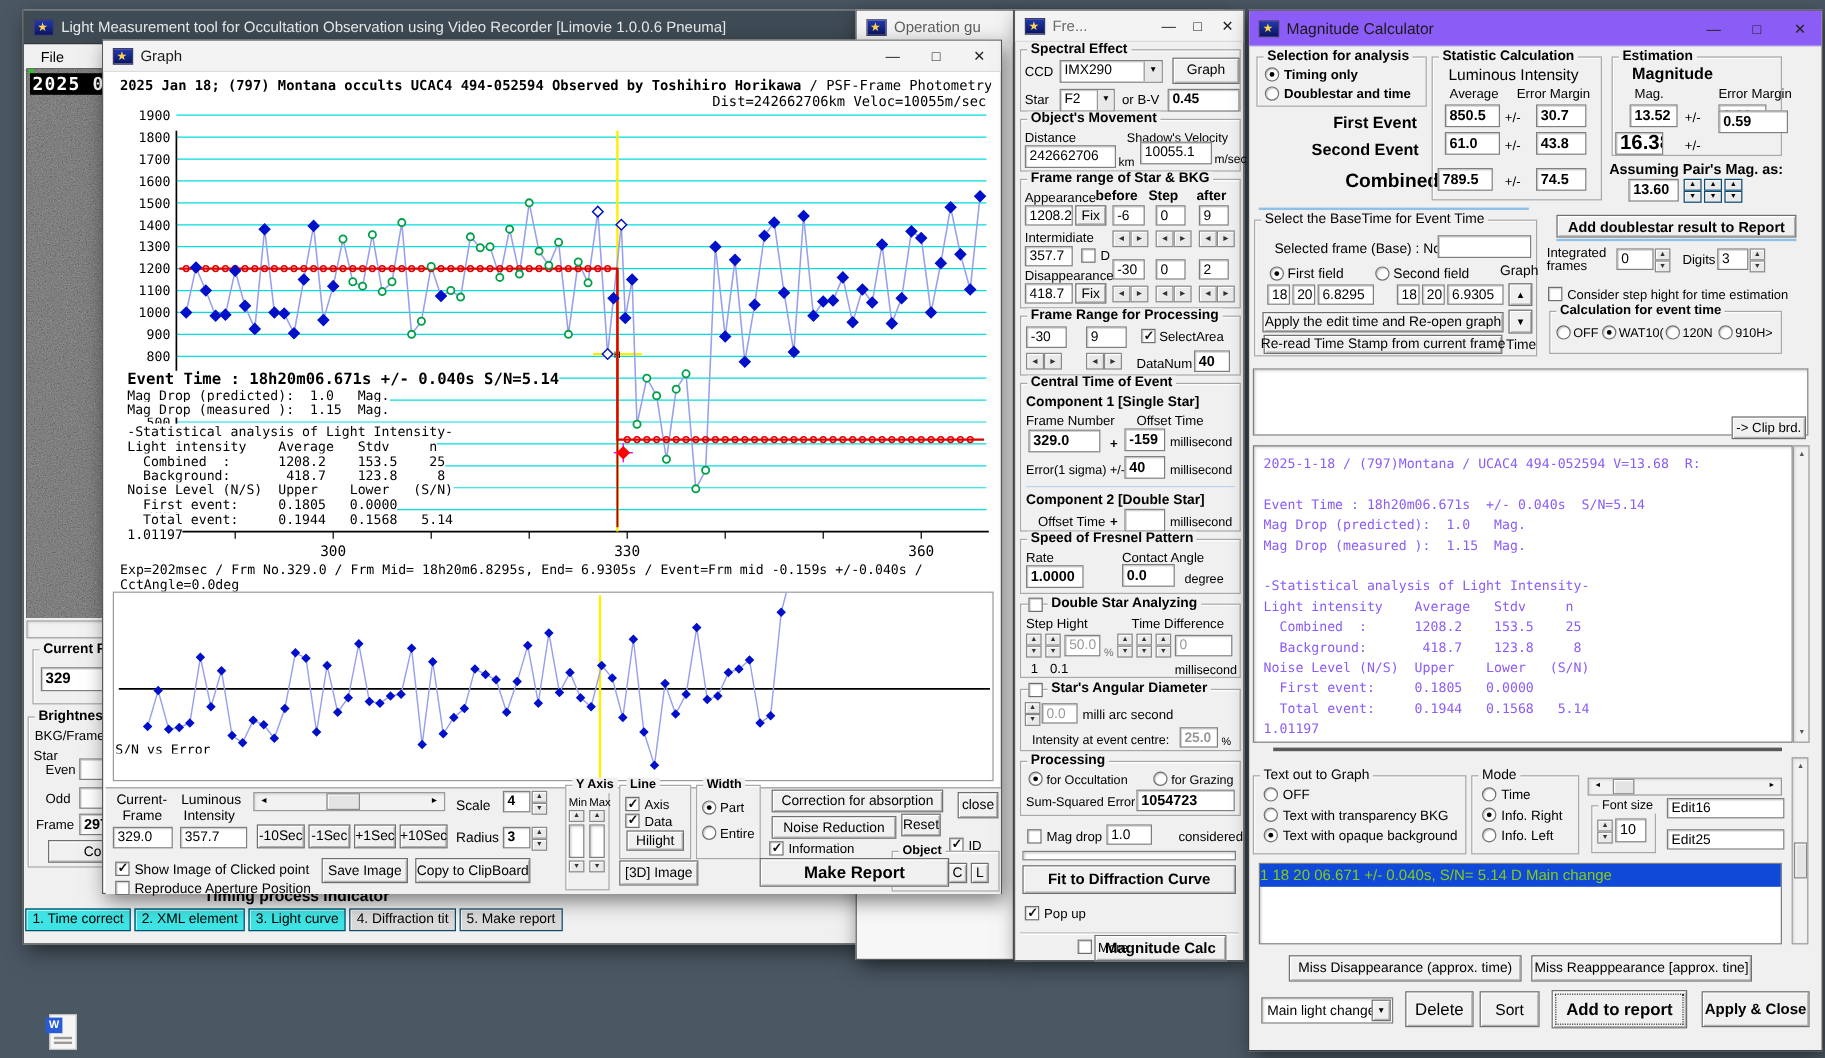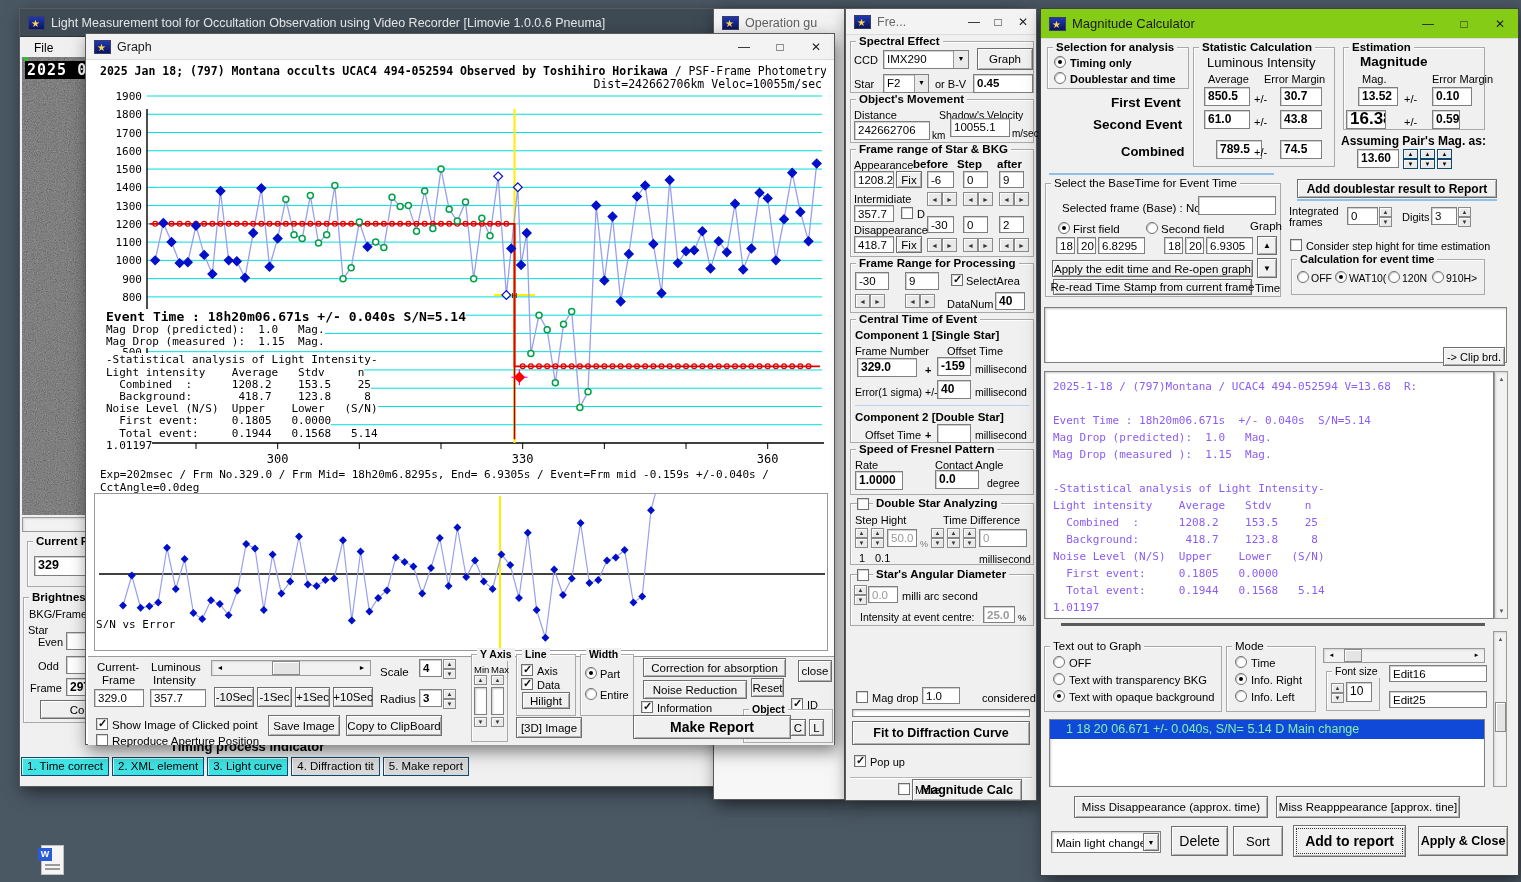--- a/index.html
+++ b/index.html
@@ -693,83 +693,92 @@
         <span>▲</span>
         <span>▼</span>
       </span>
     <div class="inp gray n" style="left:17px;top:11px;width:30px;height:17px">0.0</div>
     <span class="lbl" style="left:51px;top:15px">milli arc second</span>
     <span class="lbl" style="left:9px;top:36px;font-size:10.5px">Intensity at event centre:</span>
     <div class="inp gray" style="left:132px;top:31px;width:32px;height:17px">25.0</div>
     <span class="lbl" style="left:167px;top:37px;font-size:9px">%</span>
   </div>
 
+  <div class="grp" style="left:4px;top:625px;width:184px;height:46px">
+    <span class="lg">Processing</span>
+    <span class="rd on" style="left:6px;top:8px"></span>
+    <span class="lbl" style="left:21px;top:9px;font-size:10.5px">for Occultation</span>
+    <span class="rd" style="left:110px;top:8px"></span>
+    <span class="lbl" style="left:125px;top:9px;font-size:10.5px">for Grazing</span>
+    <span class="lbl" style="left:4px;top:28px;font-size:10.5px">Sum-Squared Error</span>
+    <div class="inp" style="left:96px;top:23px;width:82px;height:18px;font-size:12px">1054723</div>
+  </div>
   <span class="cb" style="left:10px;top:682px"></span>
   <span class="lbl" style="left:26px;top:683px">Mag drop</span>
   <div class="inp n" style="left:76px;top:678px;width:38px;height:17px">1.0</div>
   <span class="lbl" style="left:136px;top:683px">considered</span>
   <div class="a sunken" style="left:6px;top:700px;width:178px;height:8px"></div>
   <div class="btn b" style="left:6px;top:712px;width:178px;height:24px;font-size:12.5px">Fit to Diffraction Curve</div>
   <span class="cb on" style="left:8px;top:746px"></span>
   <span class="lbl" style="left:24px;top:747px">Pop up</span>
   <div class="btn b" style="left:66px;top:770px;width:110px;height:22px;font-size:12.5px">Magnitude Calc</div>
   <div class="a" style="left:4px;top:768px;width:182px;height:2px;border-top:1px solid #b5b5b5;border-bottom:1px solid #fff"></div>
   <span class="cb" style="left:52px;top:774px"></span>
   <span class="lbl" style="left:69px;top:775px">More</span>
 </div>
 
 <div class="win" style="left:1040px;top:8px;width:479px;height:868px;z-index:5;background:#f0f0f0;border-color:#404040">
-  <div class="tbar" style="height:30px;background:#84cc16">
+  <div class="tbar" style="height:30px;background:#8b5cf6">
     <span class="ico"></span>
     <span class="t" style="font-size:13px">Magnitude Calculator</span>
     <span class="wbtns">
       <span class="wbtn">—</span>
       <span class="wbtn">□</span>
       <span class="wbtn">✕</span>
     </span>
   </div>
 
   <div class="grp" style="left:6px;top:38px;width:142px;height:42px">
     <span class="lg">Selection for analysis</span>
     <span class="rd on" style="left:6px;top:8px"></span>
     <span class="lbl b" style="left:22px;top:9px">Timing only</span>
     <span class="rd" style="left:6px;top:24px"></span>
     <span class="lbl b" style="left:22px;top:25px">Doublestar and time</span>
   </div>
   <span class="lbl b" style="left:70px;top:88px;font-size:13.5px">First Event</span>
   <span class="lbl b" style="left:52px;top:110px;font-size:13.5px">Second Event</span>
-  <span class="lbl b" style="left:80px;top:137px;font-size:13px">Combined</span>
+  <span class="lbl b" style="left:80px;top:137px;font-size:16px">Combined</span>
 
   <div class="grp" style="left:152px;top:38px;width:142px;height:120px">
     <span class="lg">Statistic Calculation</span>
     <span class="lbl" style="left:13px;top:9px;font-size:13px">Luminous Intensity</span>
     <span class="lbl" style="left:14px;top:25px">Average</span>
     <span class="lbl" style="left:70px;top:25px">Error Margin</span>
     <div class="inp" style="left:10px;top:39px;width:46px;height:19px;font-size:12px">850.5</div>
     <span class="lbl" style="left:60px;top:45px">+/-</span>
     <div class="inp" style="left:86px;top:39px;width:42px;height:19px;font-size:12px">30.7</div>
     <div class="inp" style="left:10px;top:62px;width:46px;height:19px;font-size:12px">61.0</div>
     <span class="lbl" style="left:60px;top:68px">+/-</span>
     <div class="inp" style="left:86px;top:62px;width:42px;height:19px;font-size:12px">43.8</div>
-    <div class="inp" style="left:22px;top:92px;width:46px;height:19px;font-size:12px">789.5</div>
+    <div class="inp" style="left:4px;top:92px;width:46px;height:19px;font-size:12px">789.5</div>
     <span class="lbl" style="left:60px;top:98px">+/-</span>
     <div class="inp" style="left:86px;top:92px;width:42px;height:19px;font-size:12px">74.5</div>
   </div>
 
   <div class="grp" style="left:302px;top:38px;width:142px;height:83px">
     <span class="lg">Estimation</span>
     <span class="lbl b" style="left:16px;top:8px;font-size:13.5px">Magnitude</span>
     <span class="lbl" style="left:18px;top:25px">Mag.</span>
     <span class="lbl" style="left:88px;top:25px">Error Margin</span>
     <div class="inp" style="left:14px;top:39px;width:40px;height:19px;font-size:12px">13.52</div>
     <span class="lbl" style="left:60px;top:45px">+/-</span>
     <div class="inp" style="left:88px;top:39px;width:40px;height:19px;font-size:12px">0.10</div>
     <div class="inp" style="left:2px;top:62px;width:40px;height:19px;font-size:17px">16.38</div>
     <span class="lbl" style="left:60px;top:68px">+/-</span>
-    <div class="inp" style="left:88px;top:62px;width:28px;height:19px;font-size:12px">0.59</div>
+    <div class="inp" style="left:88px;top:44px;width:58px;height:19px;font-size:12px">0.59</div>
   </div>
   <span class="lbl b" style="left:300px;top:126px;font-size:12px">Assuming  Pair's  Mag. as:</span>
   <div class="inp" style="left:316px;top:140px;width:42px;height:19px;font-size:12px">13.60</div>
   <div class="a" style="left:362px;top:140px;display:grid;grid-template-columns:repeat(3,15px);grid-auto-rows:10px;gap:0 2px">
     <span class="tab" style="height:10px;padding:0;font-size:6px;line-height:9px;text-align:center;background:#e9e9e9">▲</span>
     <span class="tab" style="height:10px;padding:0;font-size:6px;line-height:9px;text-align:center;background:#e9e9e9">▲</span>
     <span class="tab" style="height:10px;padding:0;font-size:6px;line-height:9px;text-align:center;background:#e9e9e9">▲</span>
     <span class="tab" style="height:10px;padding:0;font-size:6px;line-height:9px;text-align:center;background:#e9e9e9">▼</span>
     <span class="tab" style="height:10px;padding:0;font-size:6px;line-height:9px;text-align:center;background:#e9e9e9">▼</span>
     <span class="tab" style="height:10px;padding:0;font-size:6px;line-height:9px;text-align:center;background:#e9e9e9">▼</span>
@@ -879,21 +888,21 @@
     <span class="spinv" style="left:4px;top:11px">
         <span>▲</span>
         <span>▼</span>
       </span>
     <div class="inp n" style="left:19px;top:10px;width:26px;height:20px;font-size:12px">10</div>
   </div>
   <div class="inp n" style="left:348px;top:656px;width:98px;height:17px">Edit16</div>
   <div class="inp n" style="left:348px;top:682px;width:98px;height:17px">Edit25</div>
 
   <div class="a sunken" style="left:8px;top:710px;width:436px;height:68px">
-    <div style="background:#1049d8;color:#86efac;font-size:12.5px;line-height:19px;padding:0 16px;white-space:nowrap">1  18 20 06.671 +/- 0.040s,  S/N= 5.14 D   Main change</div>
+    <div style="background:#1049d8;color:#84cc16;font-size:12.5px;line-height:19px;padding:0 0;white-space:nowrap">1  18 20 06.671 +/- 0.040s,  S/N= 5.14 D   Main change</div>
   </div>
   <div class="a track" style="left:452px;top:622px;width:14px;height:156px">
     <span class="a" style="left:1px;top:1px;width:11px;height:12px;font-size:6px;line-height:12px;text-align:center;color:#555">▲</span>
     <span class="a thumb" style="left:1px;top:70px;width:11px;height:30px"></span>
   </div>
   <div class="btn" style="left:33px;top:787px;width:194px;height:22px">Miss Disappearance  (approx. time)</div>
   <div class="btn" style="left:235px;top:787px;width:184px;height:22px">Miss  Reapppearance [approx. tine]</div>
   <div class="a sunken" style="left:10px;top:822px;width:110px;height:22px">
     <span class="lbl" style="left:4px;top:5px;font-size:11.5px">Main light change</span>
     <span class="a btn" style="right:1px;top:1px;width:16px;height:18px;font-size:7px">▼</span>

